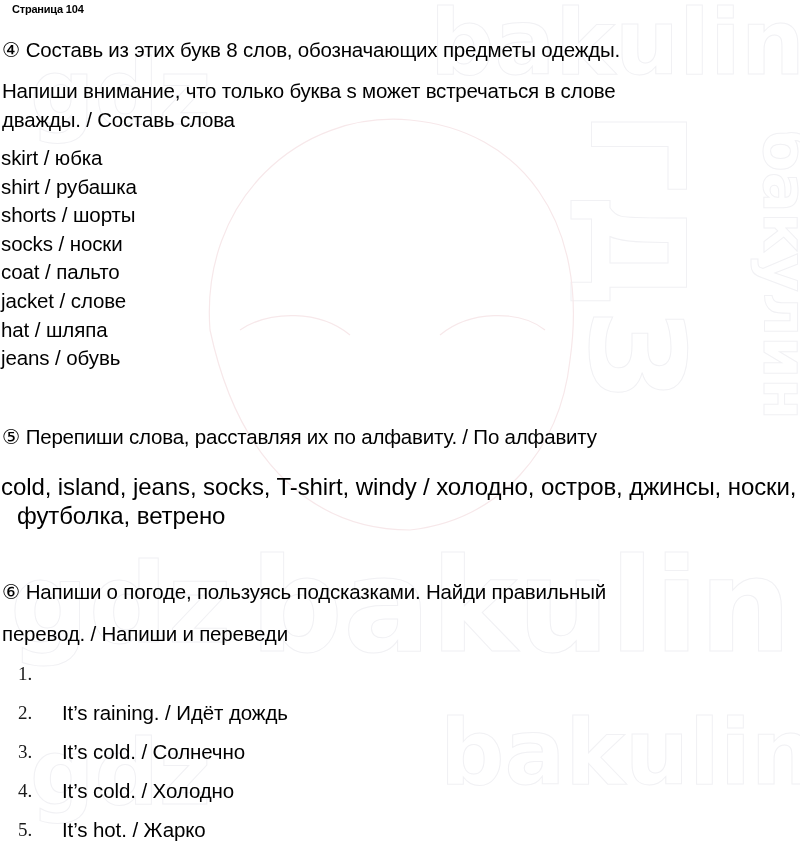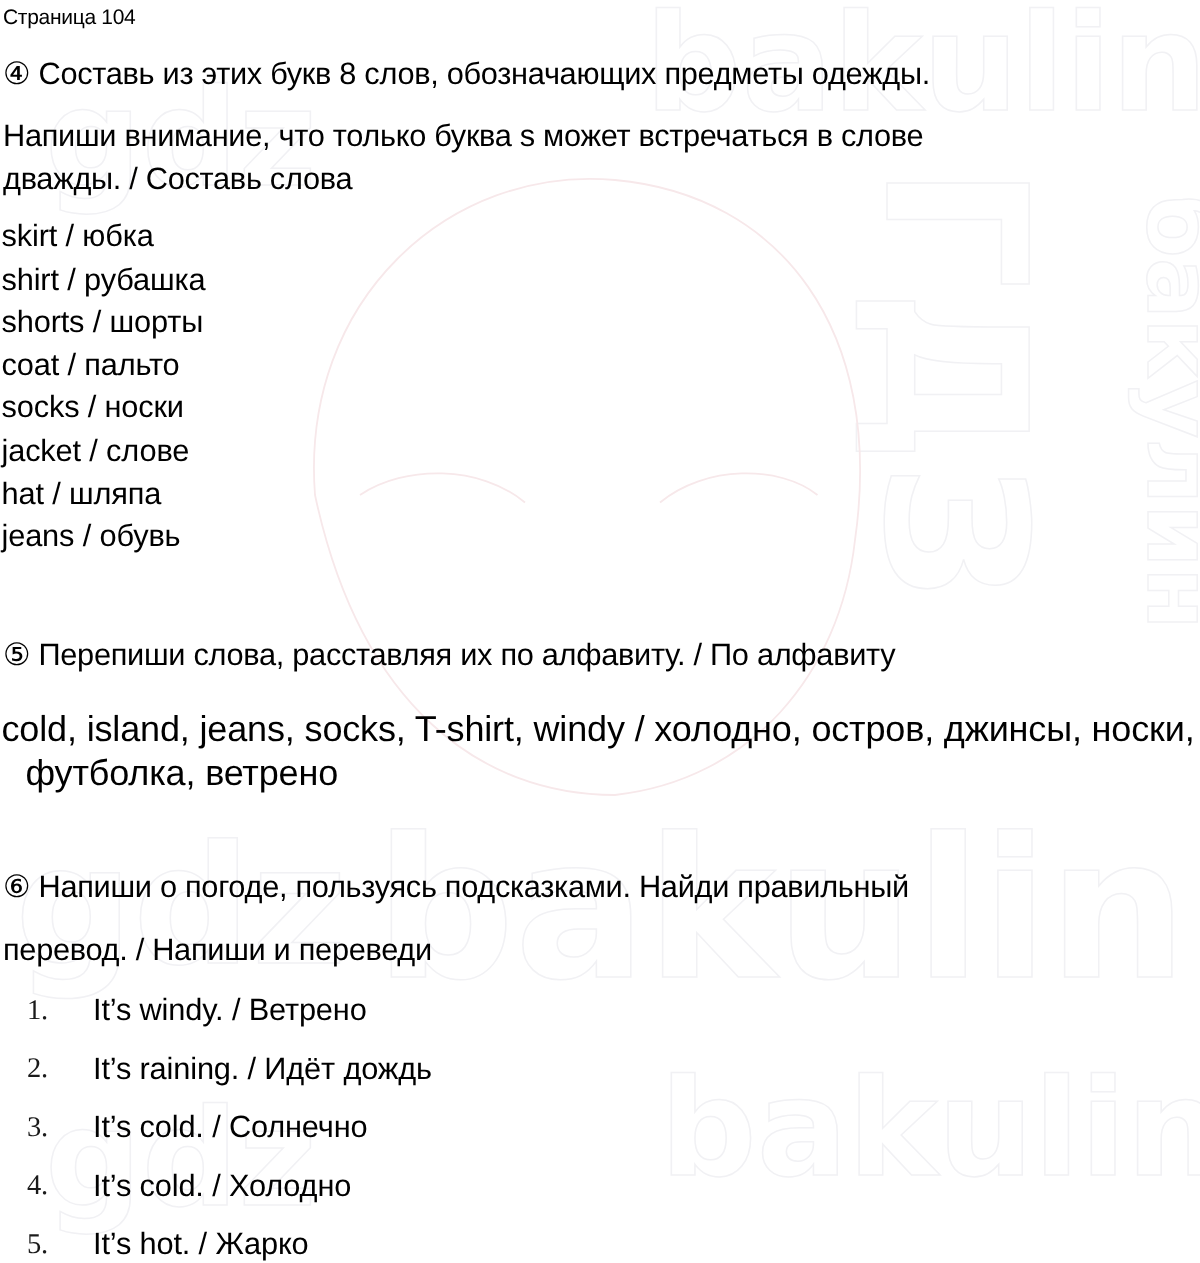--- a/index.html
+++ b/index.html
@@ -28,24 +28,24 @@
       -webkit-text-stroke: 1px #f1f1f4;
       font-weight: bold;
       white-space: nowrap;
     }
     .content {
       position: relative;
       z-index: 1;
     }
     .page-label {
       position: absolute;
-      left: 2px;
+      left: 12px;
       top: 3px;
-      font-size: 14px;
-      font-weight: normal;
+      font-size: 11px;
+      font-weight: bold;
       letter-spacing: -0.2px;
     }
     .heading {
       position: absolute;
       left: 2px;
       font-size: 20.5px;
       font-weight: normal;
       line-height: 29px;
       letter-spacing: -0.2px;
       white-space: nowrap;
@@ -121,42 +121,41 @@
 
   <section>
     <div class="heading" style="top:35px;">④ Составь из этих букв 8 слов, обозначающих предметы одежды.</div>
     <div class="heading" style="top:76px;">Напиши внимание, что только буква s может встречаться в слове</div>
     <div class="heading" style="top:105px;">дважды. / Составь слова</div>
 
     <ul class="word-list">
       <li>skirt / юбка</li>
       <li>shirt / рубашка</li>
       <li>shorts / шорты</li>
+      <li>socks / носки</li>
       <li>coat / пальто</li>
-      <li>socks / носки</li>
       <li>jacket / слове</li>
       <li>hat / шляпа</li>
       <li>jeans / обувь</li>
     </ul>
   </section>
 
   <section>
     <div class="heading" style="top:422px;">⑤ Перепиши слова, расставляя их по алфавиту. / По алфавиту</div>
     <div class="plain-line" style="top:473px;">cold, island, jeans, socks, T-shirt, windy / холодно, остров, джинсы, носки,</div>
     <div class="plain-line" style="top:502px;padding-left:16px;">футболка, ветрено</div>
   </section>
 
   <section>
     <div class="heading" style="top:577px;">⑥ Напиши о погоде, пользуясь подсказками. Найди правильный</div>
     <div class="heading" style="top:619px;text-align:right;">перевод. / Напиши и переведи</div>
 
     <ol class="num-list">
       <li>
         <span class="num">1.</span>
-        <span>It’s windy. / Ветрено</span>
       </li>
       <li>
         <span class="num">2.</span>
         <span>It’s raining. / Идёт дождь</span>
       </li>
       <li>
         <span class="num">3.</span>
         <span>It’s cold. / Солнечно</span>
       </li>
       <li>

